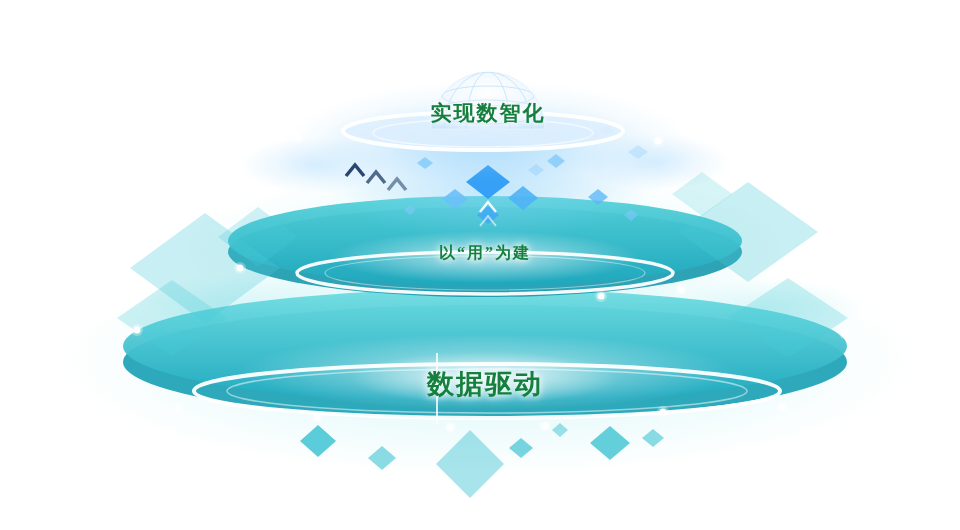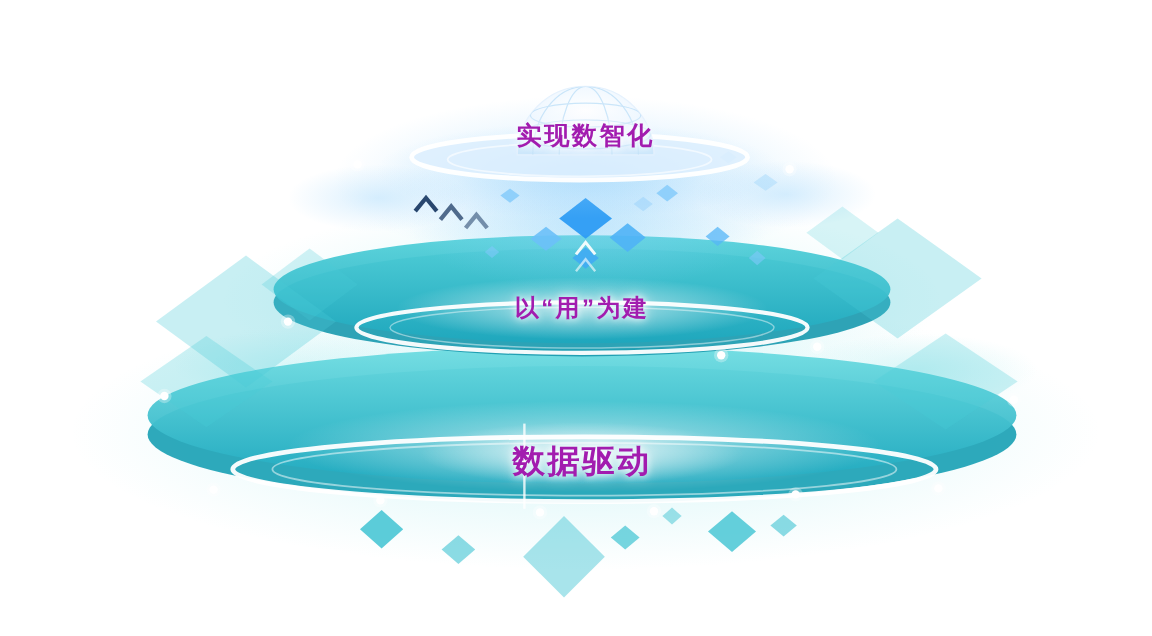--- a/index.html
+++ b/index.html
@@ -8,28 +8,29 @@
     width:960px;height:530px;
     overflow:hidden;
     background:#ffffff;
     font-family:"Liberation Sans","DejaVu Sans",sans-serif;
   }
   .scene svg{position:absolute;left:0;top:0;}
   .tier-label{
     position:absolute;
     transform:translateX(-50%);
     font-weight:bold;
-    color:#a21caf;
+    color:#15803d;
     letter-spacing:2px;
     white-space:nowrap;
     text-shadow:0 0 6px rgba(255,255,255,.95),0 0 12px rgba(255,255,255,.8);
     z-index:5;
+    font-family:Liberation Serif, serif;
   }
   .tier-label.top{left:488px;top:99px;font-size:21px;}
-  .tier-label.middle{left:485px;top:243px;font-size:20px;}
+  .tier-label.middle{left:485px;top:243px;font-size:16px;}
   .tier-label.bottom{left:485px;top:366px;font-size:27px;}
 </style>
 </head>
 <body>
 
 <div class="scene">
 
 <svg width="960" height="530" viewBox="0 0 960 530">
   <defs>
     <linearGradient id="gTealTopBig" x1="0" y1="0" x2="0" y2="1">

